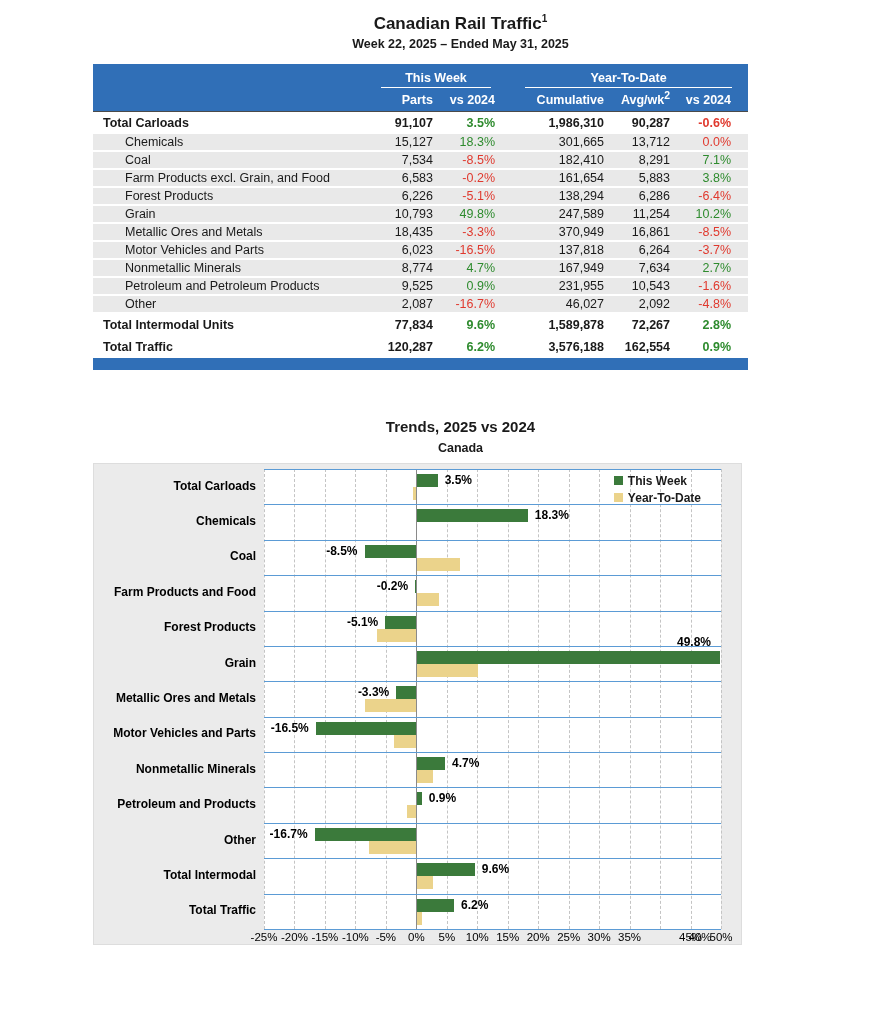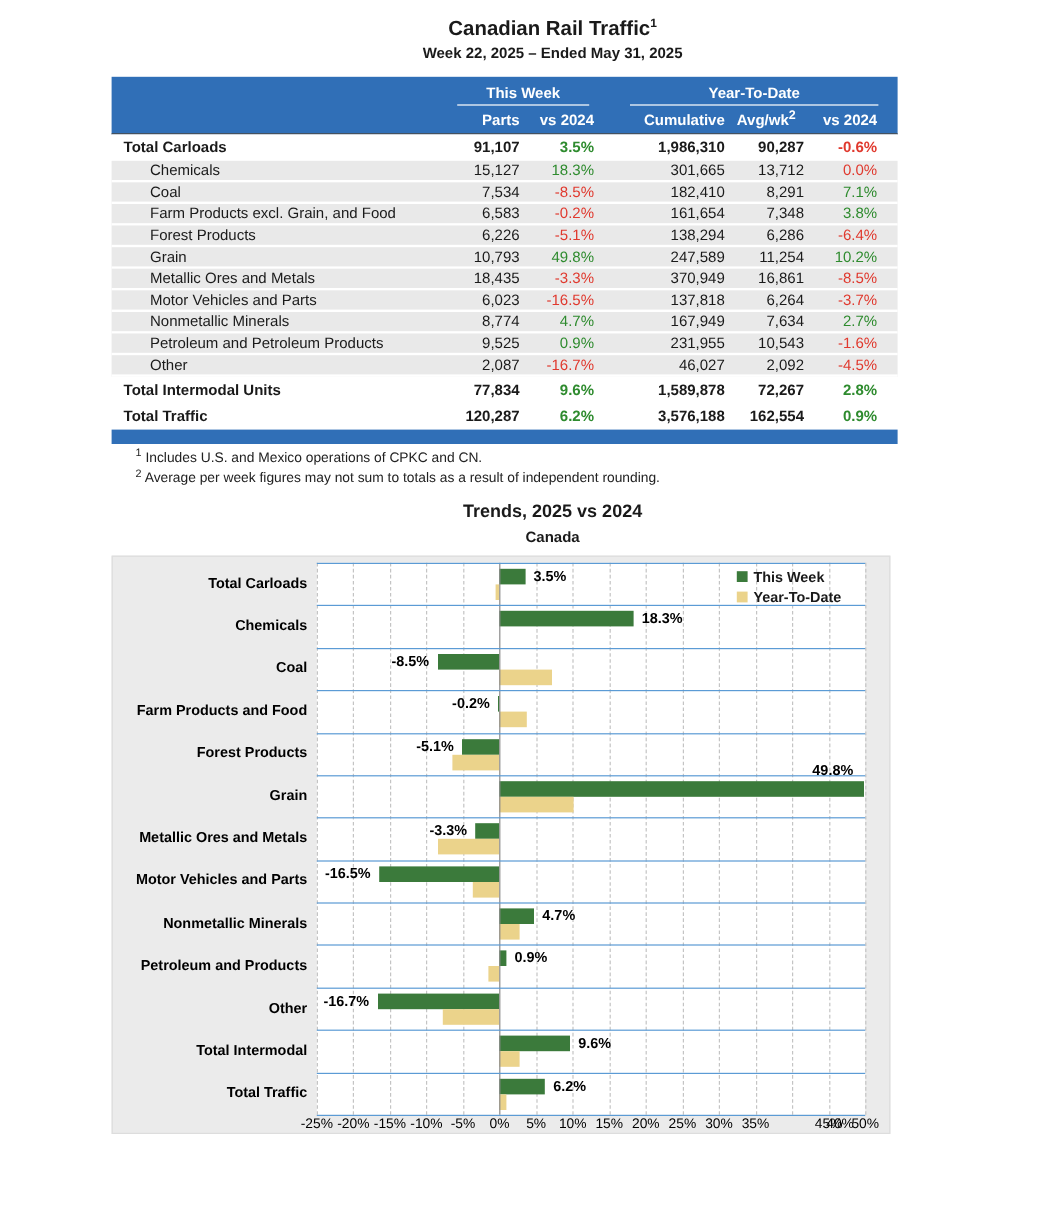--- a/index.html
+++ b/index.html
@@ -18,21 +18,21 @@
   .thead{background:var(--accent);color:#fff;font-weight:bold;border-bottom:1px solid #4a4a4a;}
   .hrow1{display:grid;grid-template-columns:280px 126px 18px 231px;height:24px;align-items:end;}
   .hrow2{display:grid;grid-template-columns:280px 62px 64px 18px 97px 60px 74px;height:23px;align-items:center;}
   .group{text-align:center;border-bottom:1.5px solid #fff;margin:0 8px;padding-bottom:2px;}
   .group.ytd{margin-right:16px;}
   .hcell{white-space:nowrap;}
   .hcell.num,.tcell.num,.tcell.pct{text-align:right;}
   .hrow2 > :nth-child(2){text-align:right;padding-right:2px;}
   .hrow2 > :nth-child(3){text-align:right;padding-right:4px;}
   .hrow2 > :nth-child(5){text-align:right;padding-right:10px;}
-  .hrow2 > :nth-child(6){text-align:left;padding-right:4px;}
+  .hrow2 > :nth-child(6){text-align:right;padding-right:4px;}
   .hrow2 > :nth-child(7){text-align:right;padding-right:17px;}
   sup{line-height:0;}
 
   .trow{display:grid;grid-template-columns:280px 62px 64px 18px 97px 60px 74px;align-items:center;}
   .trow.detail{background:#e9e9e9;height:16px;border-bottom:2px solid #fff;}
   .trow.total{background:#fff;height:22px;font-weight:bold;}
   .trow > :nth-child(2){padding-right:2px;}
   .trow > :nth-child(3){padding-right:4px;}
   .trow > :nth-child(5){padding-right:10px;}
   .trow > :nth-child(6){padding-right:4px;}
@@ -136,21 +136,21 @@
           <div class="tcell num">182,410</div>
           <div class="tcell num">8,291</div>
           <div class="tcell pct green">7.1%</div>
         </div>
         <div class="trow detail">
           <div class="tcell label">Farm Products excl. Grain, and Food</div>
           <div class="tcell num">6,583</div>
           <div class="tcell pct red">-0.2%</div>
           <div class="tcell gapc"></div>
           <div class="tcell num">161,654</div>
-          <div class="tcell num">7,348</div>
+          <div class="tcell num">5,883</div>
           <div class="tcell pct green">3.8%</div>
         </div>
         <div class="trow detail">
           <div class="tcell label">Forest Products</div>
           <div class="tcell num">6,226</div>
           <div class="tcell pct red">-5.1%</div>
           <div class="tcell gapc"></div>
           <div class="tcell num">138,294</div>
           <div class="tcell num">6,286</div>
           <div class="tcell pct red">-6.4%</div>
@@ -200,21 +200,21 @@
           <div class="tcell num">10,543</div>
           <div class="tcell pct red">-1.6%</div>
         </div>
         <div class="trow detail">
           <div class="tcell label">Other</div>
           <div class="tcell num">2,087</div>
           <div class="tcell pct red">-16.7%</div>
           <div class="tcell gapc"></div>
           <div class="tcell num">46,027</div>
           <div class="tcell num">2,092</div>
-          <div class="tcell pct red">-4.5%</div>
+          <div class="tcell pct red">-4.8%</div>
         </div>
         <div class="trow total">
           <div class="tcell label">Total Intermodal Units</div>
           <div class="tcell num">77,834</div>
           <div class="tcell pct green">9.6%</div>
           <div class="tcell gapc"></div>
           <div class="tcell num">1,589,878</div>
           <div class="tcell num">72,267</div>
           <div class="tcell pct green">2.8%</div>
         </div>
@@ -224,24 +224,20 @@
           <div class="tcell pct green">6.2%</div>
           <div class="tcell gapc"></div>
           <div class="tcell num">3,576,188</div>
           <div class="tcell num">162,554</div>
           <div class="tcell pct green">0.9%</div>
         </div>
       </div>
     <div class="table-bottom-bar"></div>
   </div>
 
-  <div class="footnotes">
-    <div class="footnote"><sup>1</sup><span> Includes U.S. and Mexico operations of CPKC and CN.</span></div>
-    <div class="footnote"><sup>2</sup><span> Average per week figures may not sum to totals as a result of independent rounding.</span></div>
-  </div>
 
   <div class="chart-title">Trends, 2025 vs 2024</div>
   <div class="chart-subtitle">Canada</div>
 
   <div class="chart-box">
     <div class="plot">
         <div class="gridline" style="left: 0px;"></div>
         <div class="gridline" style="left: 30.4667px;"></div>
         <div class="gridline" style="left: 60.9333px;"></div>
         <div class="gridline" style="left: 91.4px;"></div>

